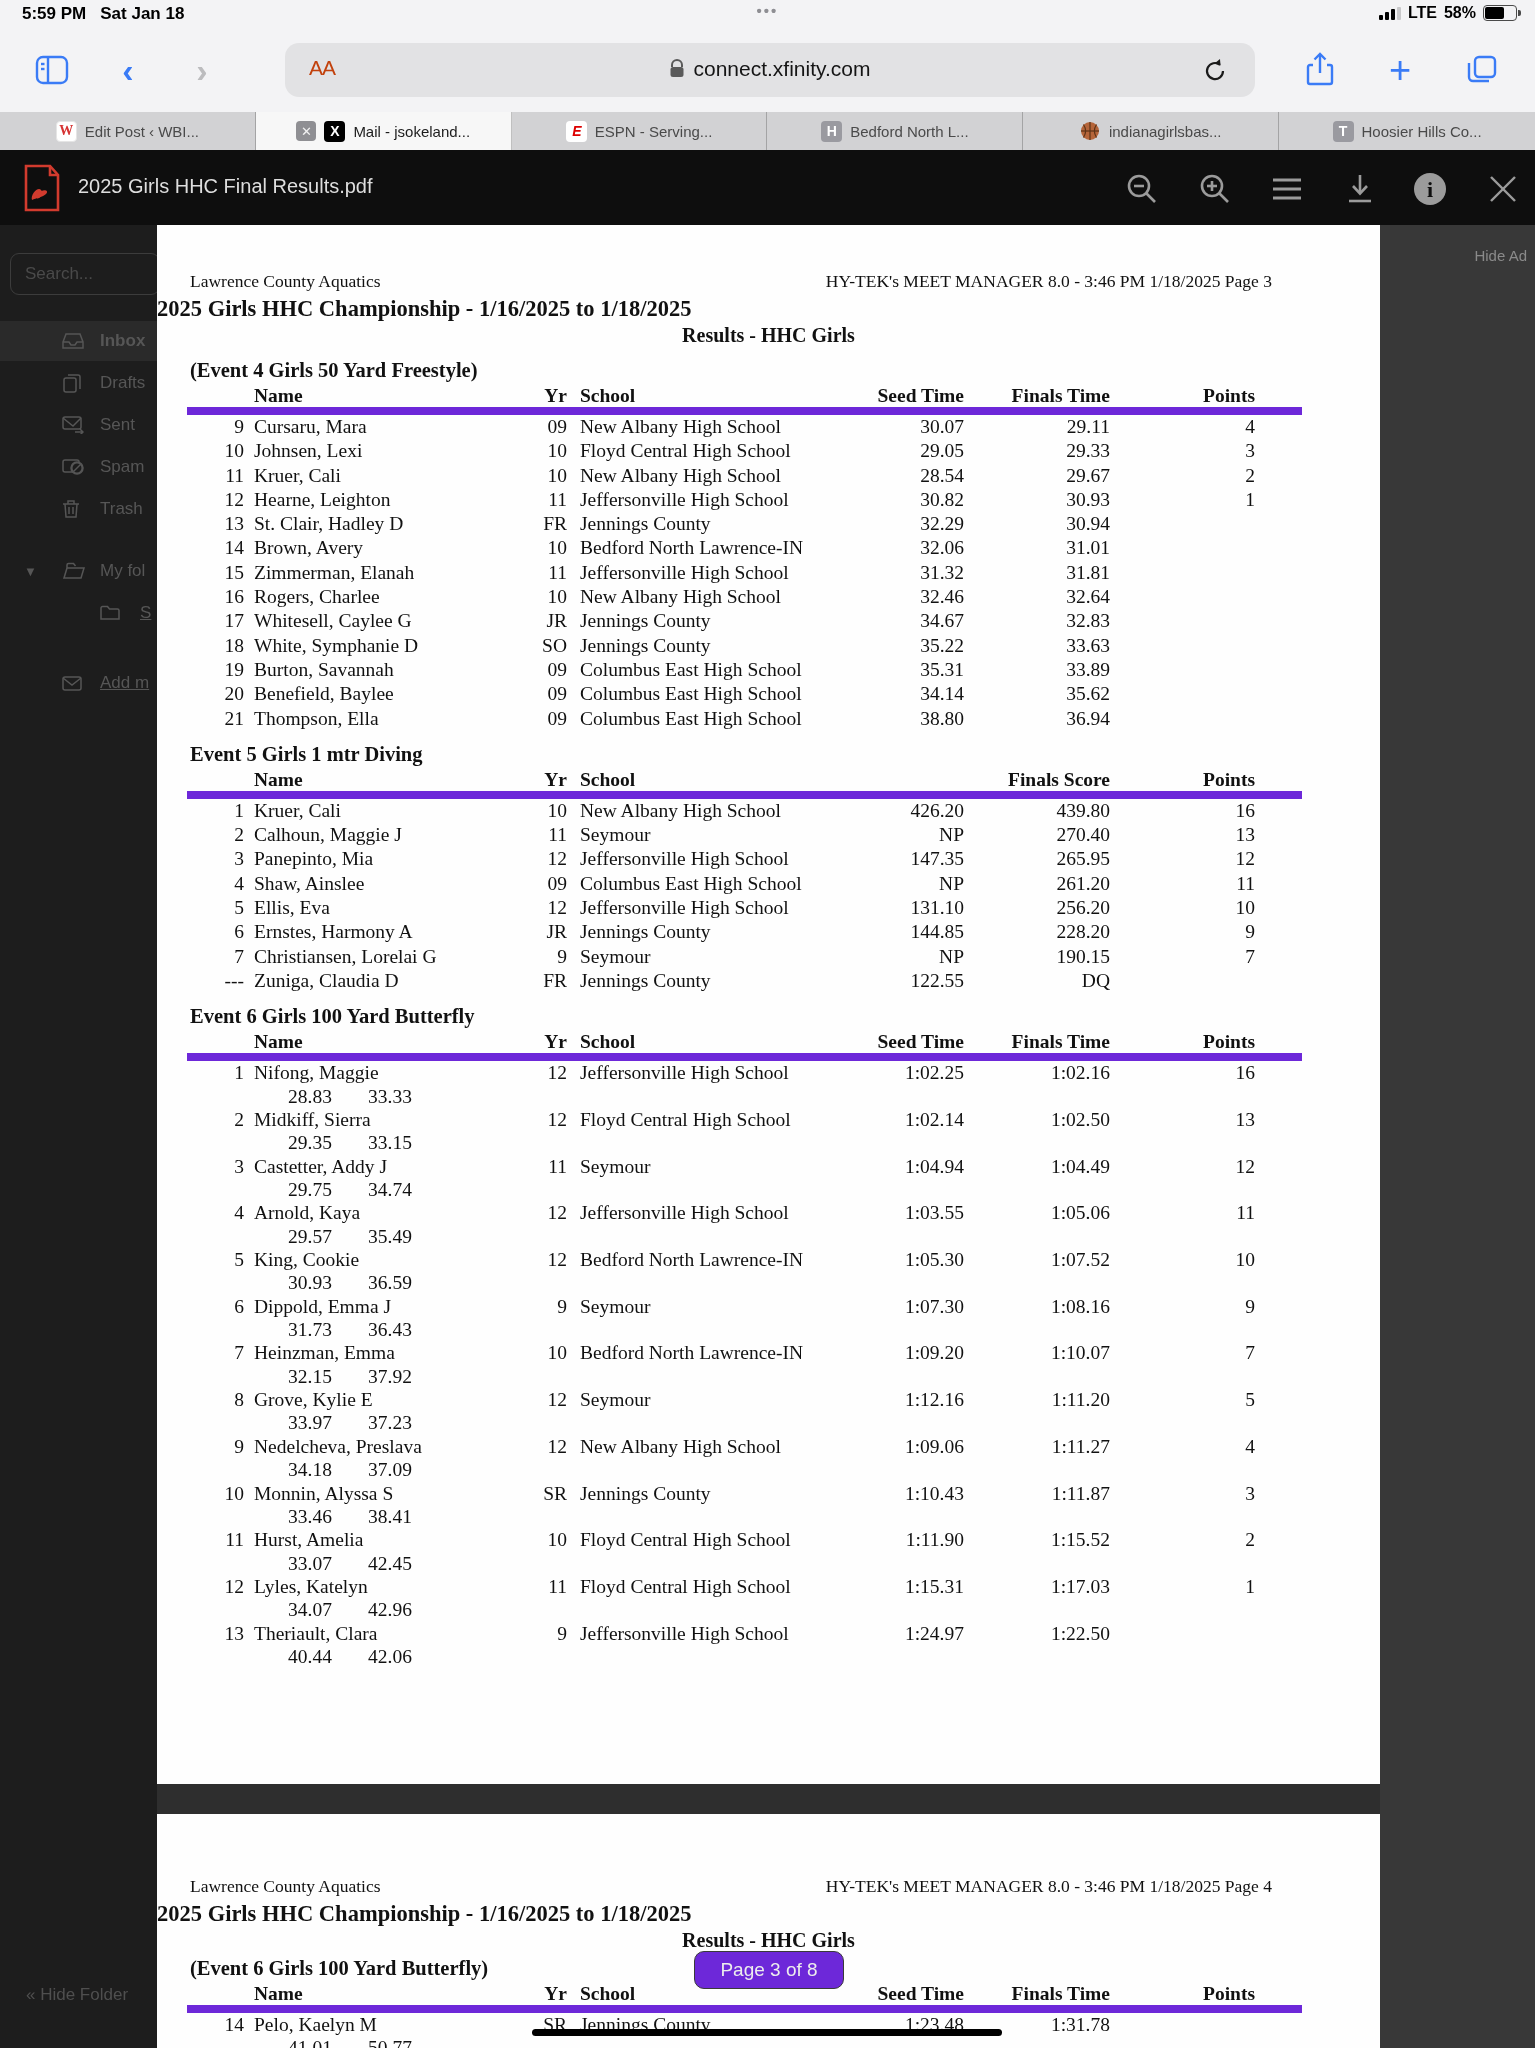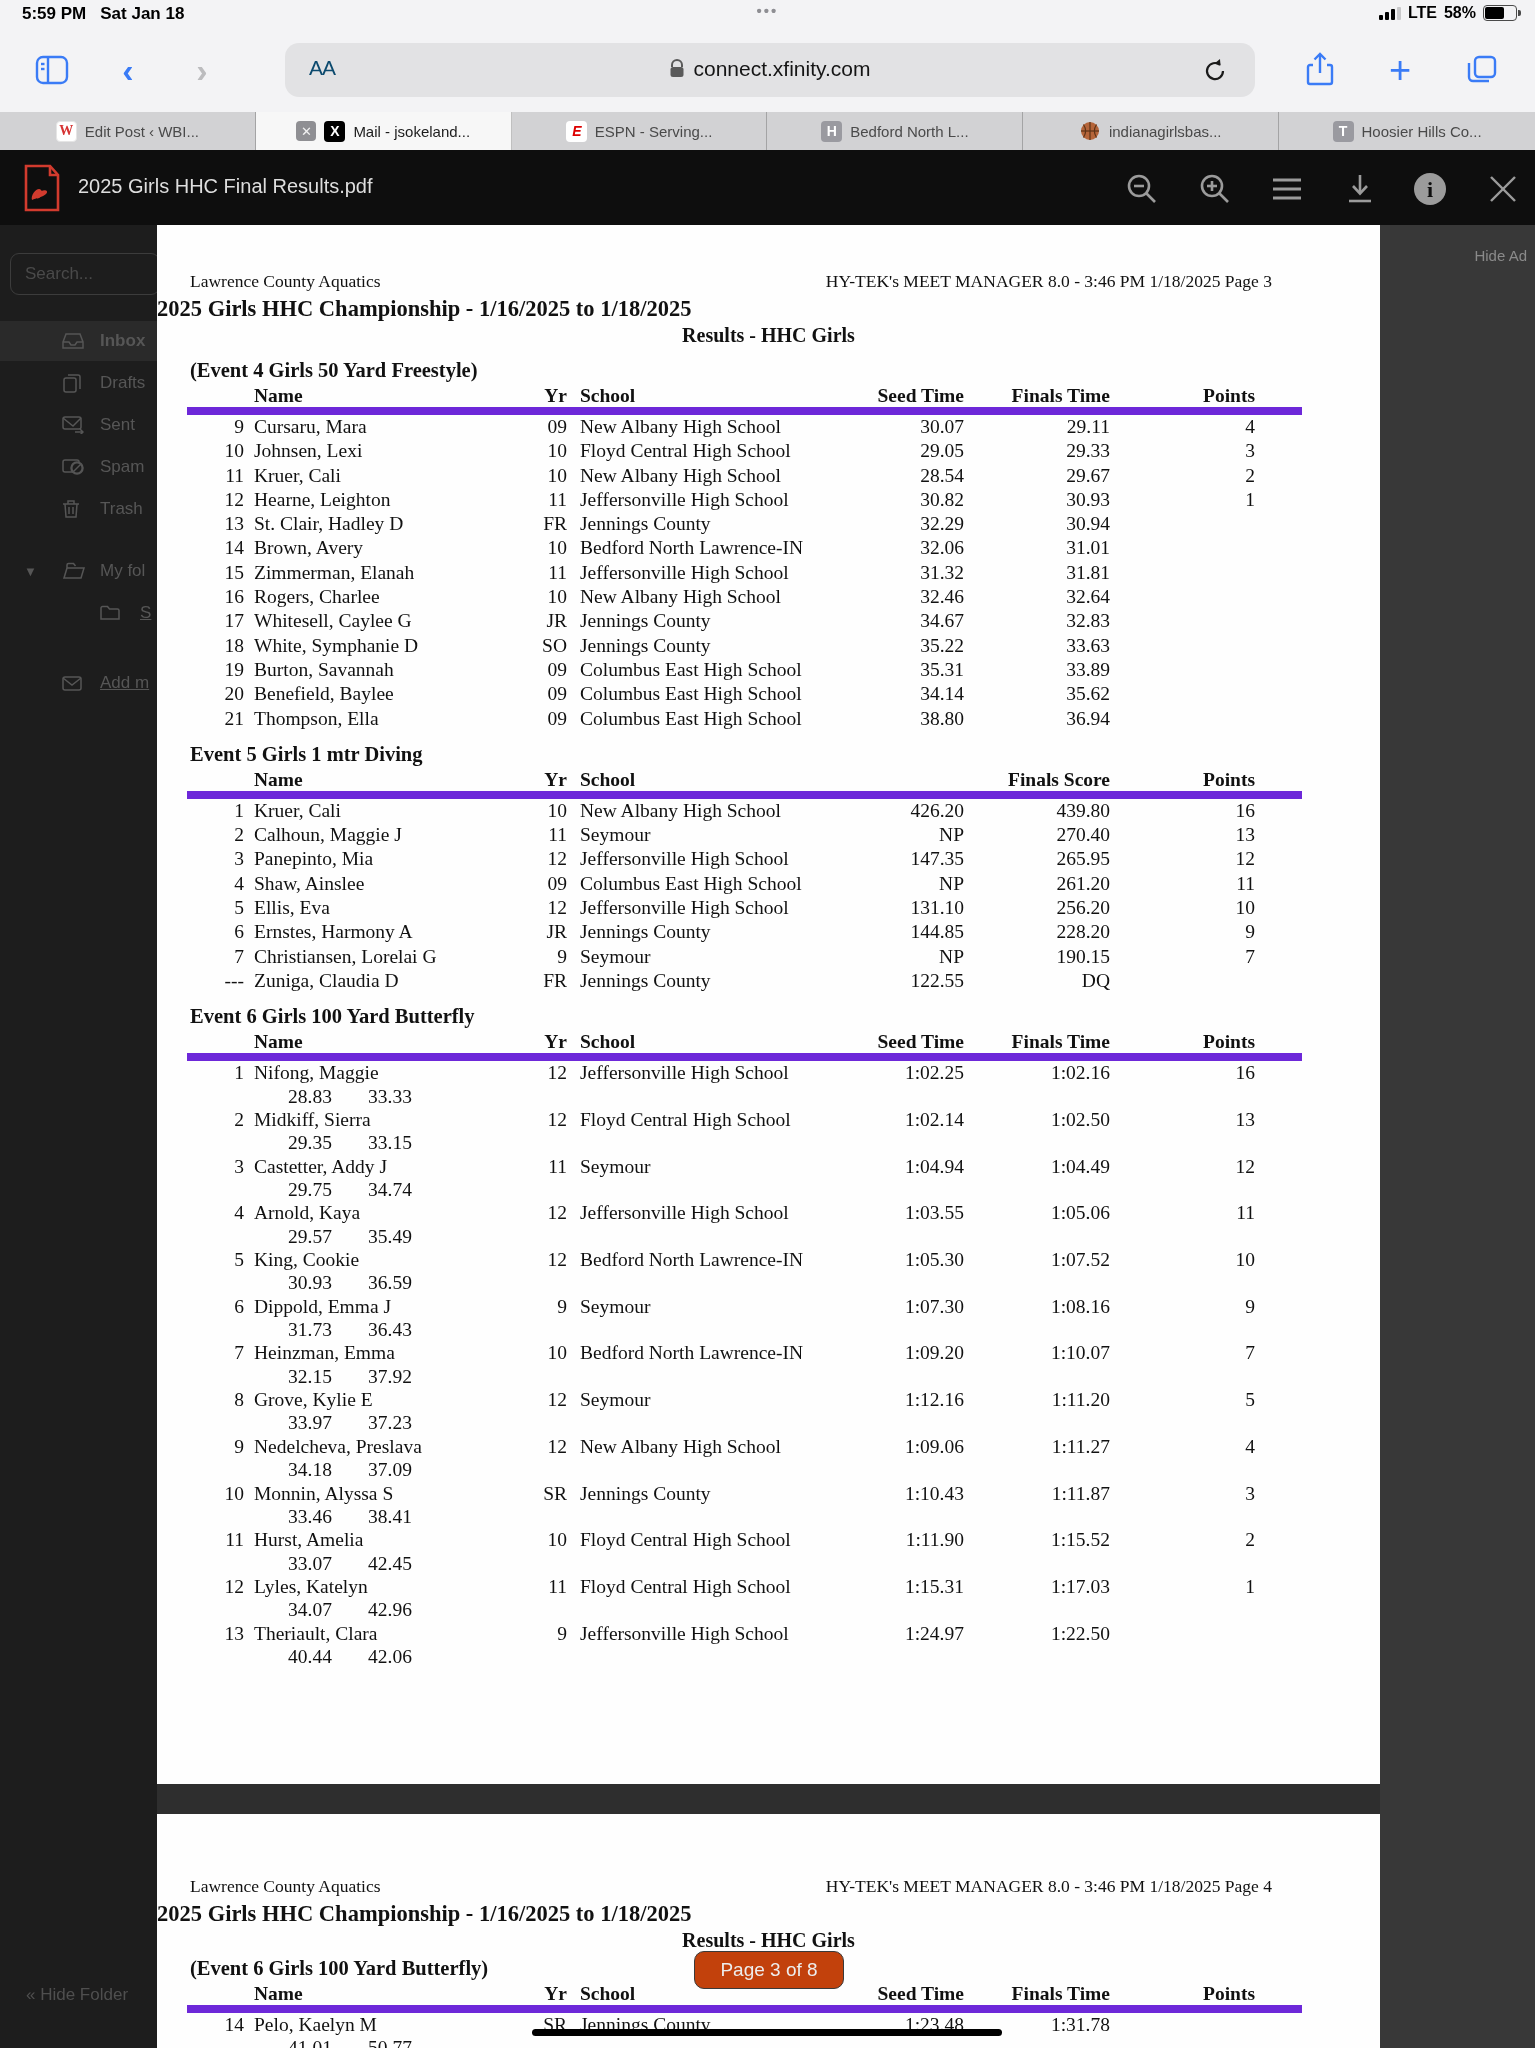--- a/index.html
+++ b/index.html
@@ -19,21 +19,21 @@
   .batt { position:relative; width:34px; height:16px; border:1.5px solid #4a4a4a; border-radius:4px; }
   .batt::before { content:""; position:absolute; left:1px; top:1px; bottom:1px; width:58%; background:#000; border-radius:2px; }
   .batt::after { content:""; position:absolute; right:-5px; top:4px; width:3px; height:6px; background:#4a4a4a; border-radius:0 2px 2px 0; }
 
   
   .nav-bar { position:absolute; left:0; top:28px; width:1535px; height:84px; background:#f3f3f5; }
   .nav-icon { position:absolute; top:22px; width:40px; height:40px; display:flex; align-items:center; justify-content:center; cursor:pointer; }
   .blue { color:#3a7bf6; }
   .chev { font-size:34px; font-weight:bold; line-height:36px; }
   .url-capsule { position:absolute; left:285px; top:15px; width:970px; height:54px; background:#e2e2e4; border-radius:14px; }
-  .reader-btn { position:absolute; left:24px; top:13px; font-size:21px; color:#0c4a6e; letter-spacing:-1px; }
+  .reader-btn { position:absolute; left:24px; top:13px; font-size:21px; color:#c2410c; letter-spacing:-1px; }
   .url-center { position:absolute; left:0; right:0; top:14px; display:flex; justify-content:center; align-items:center; gap:8px;
     font-size:21px; color:#151515; }
   .reload { position:absolute; right:20px; top:11px; }
 
   
   .tab-bar { position:absolute; left:0; top:112px; width:1535px; height:38px; background:#d2d2d4; display:flex; }
   .tab { width:256px; height:38px; display:flex; align-items:center; justify-content:center; gap:8px;
     border-right:1px solid rgba(0,0,0,.22); font-size:15px; color:#4a4a4a; overflow:hidden; cursor:pointer; background:#d2d2d4; }
   .tab.active { background:#f7f7f7; color:#1c1c1c; }
   .fav { width:21px; height:21px; border-radius:4px; flex:0 0 auto; display:flex; align-items:center; justify-content:center;
@@ -85,21 +85,21 @@
   .results col.c-pts{width:145px}.results col.c-sp{width:47px}
   .results th { font-size:19.5px; font-weight:bold; line-height:23px; padding:0; }
   .results thead tr { border-bottom:8px solid #6d28d9; }
   .results td { font-size:19.5px; line-height:24.3px; padding:0; vertical-align:top; white-space:nowrap; }
   .al { text-align:left; } .ar { text-align:right; }
   .results .name-c { padding-left:10px; } .results .school-c { padding-left:13px; }
   .splits { line-height:22.4px; }
   .splits .s1 { display:inline-block; margin-left:34px; width:80px; }
 
   
-  .page-badge { position:absolute; left:694px; top:1951px; width:150px; height:38px; background:#c2410c;
+  .page-badge { position:absolute; left:694px; top:1951px; width:150px; height:38px; background:#6d28d9;
     border:1px solid #3a3a3a; border-radius:10px; color:#ededed; font-size:19px;
     display:flex; align-items:center; justify-content:center; z-index:5; }
   .home-indicator { position:absolute; left:532px; top:2029px; width:470px; height:7px; background:#000; border-radius:4px; z-index:6; }
 
   svg { display:block; }
 </style>
 </head>
 <body>
 
 <div class="status-bar">

